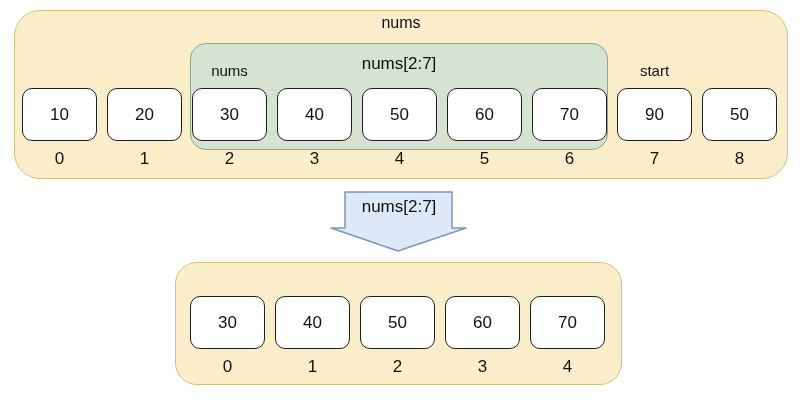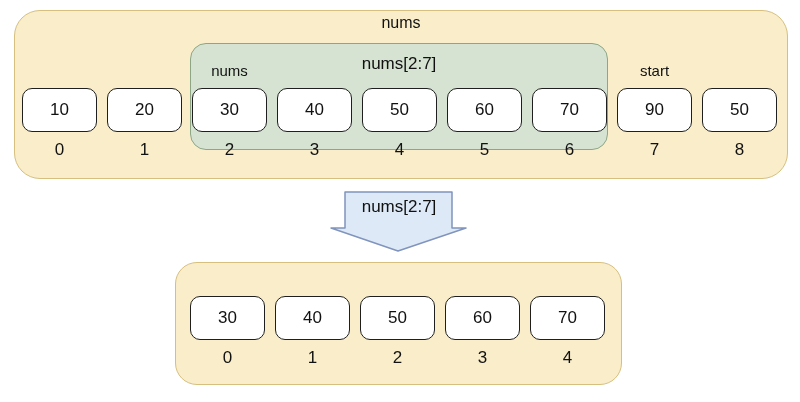--- a/index.html
+++ b/index.html
@@ -47,21 +47,21 @@
   .some-nums-title { left: 175px; top: 268px; width: 447px; }
   .slice-title { left: 190px; top: 54px; width: 418px; font-size: 17px; }
   .start-label { left: 192px; top: 62px; width: 75px; font-size: 15px; }
   .stop-label  { left: 617px; top: 62px; width: 75px; font-size: 15px; }
 
   .cells-row { position: absolute; display: flex; gap: 10px; }
   .top-cells { left: 22px; top: 88px; }
   .bottom-cells { left: 190px; top: 296px; }
   .cell-col { width: 75px; display: flex; flex-direction: column; align-items: center; }
   .cell-box {
-    width: 75px; height: 44px;
+    width: 75px; height: 53px;
     background: var(--cell-bg);
     border: 1.6px solid var(--cell-border);
     border-radius: 10px;
     display: flex; align-items: center; justify-content: center;
     font-size: 17px;
   }
   .cell-index { margin-top: 8px; font-size: 17px; line-height: 20px; }
 
   .arrow-wrap { position: absolute; left: 328px; top: 190px; width: 142px; height: 64px; }
   .arrow-wrap svg { display: block; width: 142px; height: 64px; }

